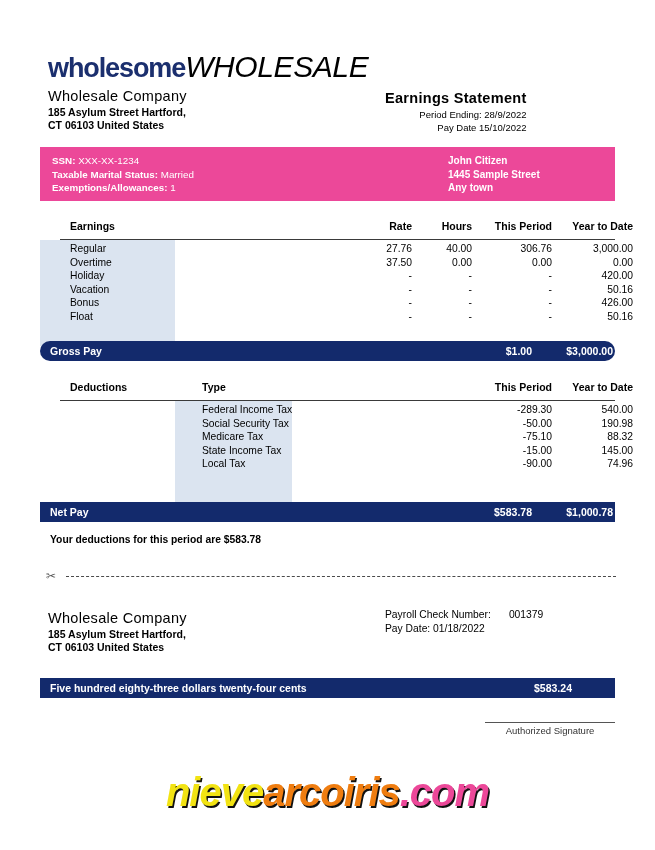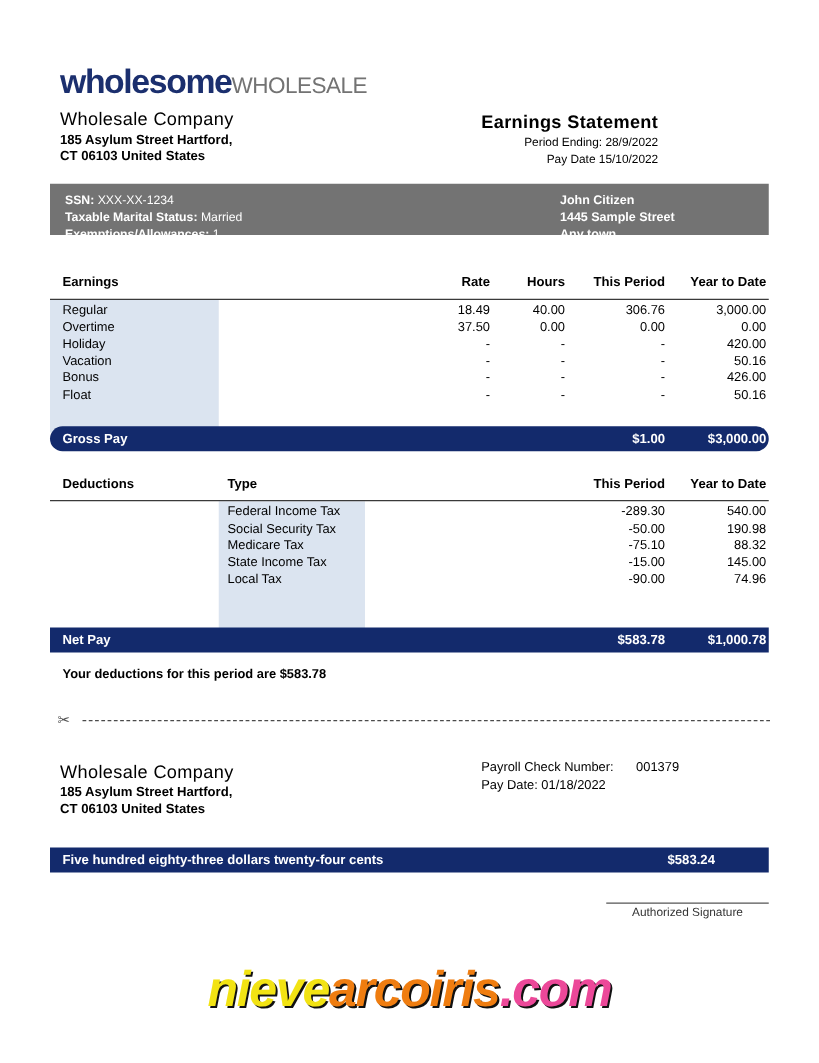--- a/index.html
+++ b/index.html
@@ -12,46 +12,46 @@
   }
   .page { position: relative; width: 655px; height: 850px; }
 
   
   .logo { position: absolute; left: 48px; top: 50px; white-space: nowrap; }
   .logo-a {
     font-size: 27px; font-weight: bold; letter-spacing: -1.1px;
     color: #1b2f6e; vertical-align: baseline;
   }
   .logo-b {
-    font-size: 18px; font-weight: 300;
-    letter-spacing: -0.4px; color: #737373; vertical-align: baseline;
+    font-size: 30px; font-style: italic; font-weight: 300;
+    letter-spacing: -0.4px; color: #000000; vertical-align: baseline;
   }
 
   
   .co-top { position: absolute; left: 48px; top: 88px; }
   .co-name { font-size: 14.5px; font-weight: normal; letter-spacing: 0.3px; }
   .co-addr { font-size: 10.5px; font-weight: bold; line-height: 13px; margin-top: 2px; }
 
   
   .es { position: absolute; left: 385px; top: 90px; }
   .es-title { font-size: 14.5px; font-weight: bold; letter-spacing: 0.3px; }
   .es-sub { font-size: 9.5px; line-height: 12.5px; margin-top: 3px; text-align: right; }
 
   
   .bar-emp {
-    position: absolute; left: 40px; top: 147px; width: 575px; height: 41px;
-    background: #737373; color: #ffffff;
+    position: absolute; left: 40px; top: 147px; width: 575px; height: 54px;
+    background: #ec4899; color: #ffffff;
   }
   .emp-left { position: absolute; left: 12px; top: 7px; font-size: 9.8px; line-height: 13.5px; }
   .emp-right { position: absolute; left: 408px; top: 7px; font-size: 10px; font-weight: bold; line-height: 13.5px; }
   .k { font-weight: bold; }
   .v { font-weight: normal; }
 
   
-  .tbl { position: absolute; left: 40px; width: 575px; }
+  .tbl { position: absolute; left: 40px; width: 575px; padding-left: 20px; }
   .thead {
     position: relative; height: 20px; font-size: 10.5px; font-weight: bold;
     border-bottom: 1.4px solid #3a3a3a;
   }
   .shade { position: absolute; background: #dbe4f0; }
   .row { position: relative; height: 13.6px; font-size: 10.3px; }
   .cell { position: absolute; white-space: nowrap; }
 
   
   .c-lbl  { left: 10px; }
@@ -153,21 +153,21 @@
     <div class="thead">
       <span class="cell c-lbl">Earnings</span>
       <span class="cell c-rate">Rate</span>
       <span class="cell c-hrs">Hours</span>
       <span class="cell c-per">This Period</span>
       <span class="cell c-ytd">Year to Date</span>
     </div>
     <div style="position:relative; padding-top:3px;">
       <div class="row">
         <span class="cell c-lbl">Regular</span>
-        <span class="cell c-rate">18.49</span>
+        <span class="cell c-rate">27.76</span>
         <span class="cell c-hrs">40.00</span>
         <span class="cell c-per">306.76</span>
         <span class="cell c-ytd">3,000.00</span>
       </div>
       <div class="row">
         <span class="cell c-lbl">Overtime</span>
         <span class="cell c-rate">37.50</span>
         <span class="cell c-hrs">0.00</span>
         <span class="cell c-per">0.00</span>
         <span class="cell c-ytd">0.00</span>

